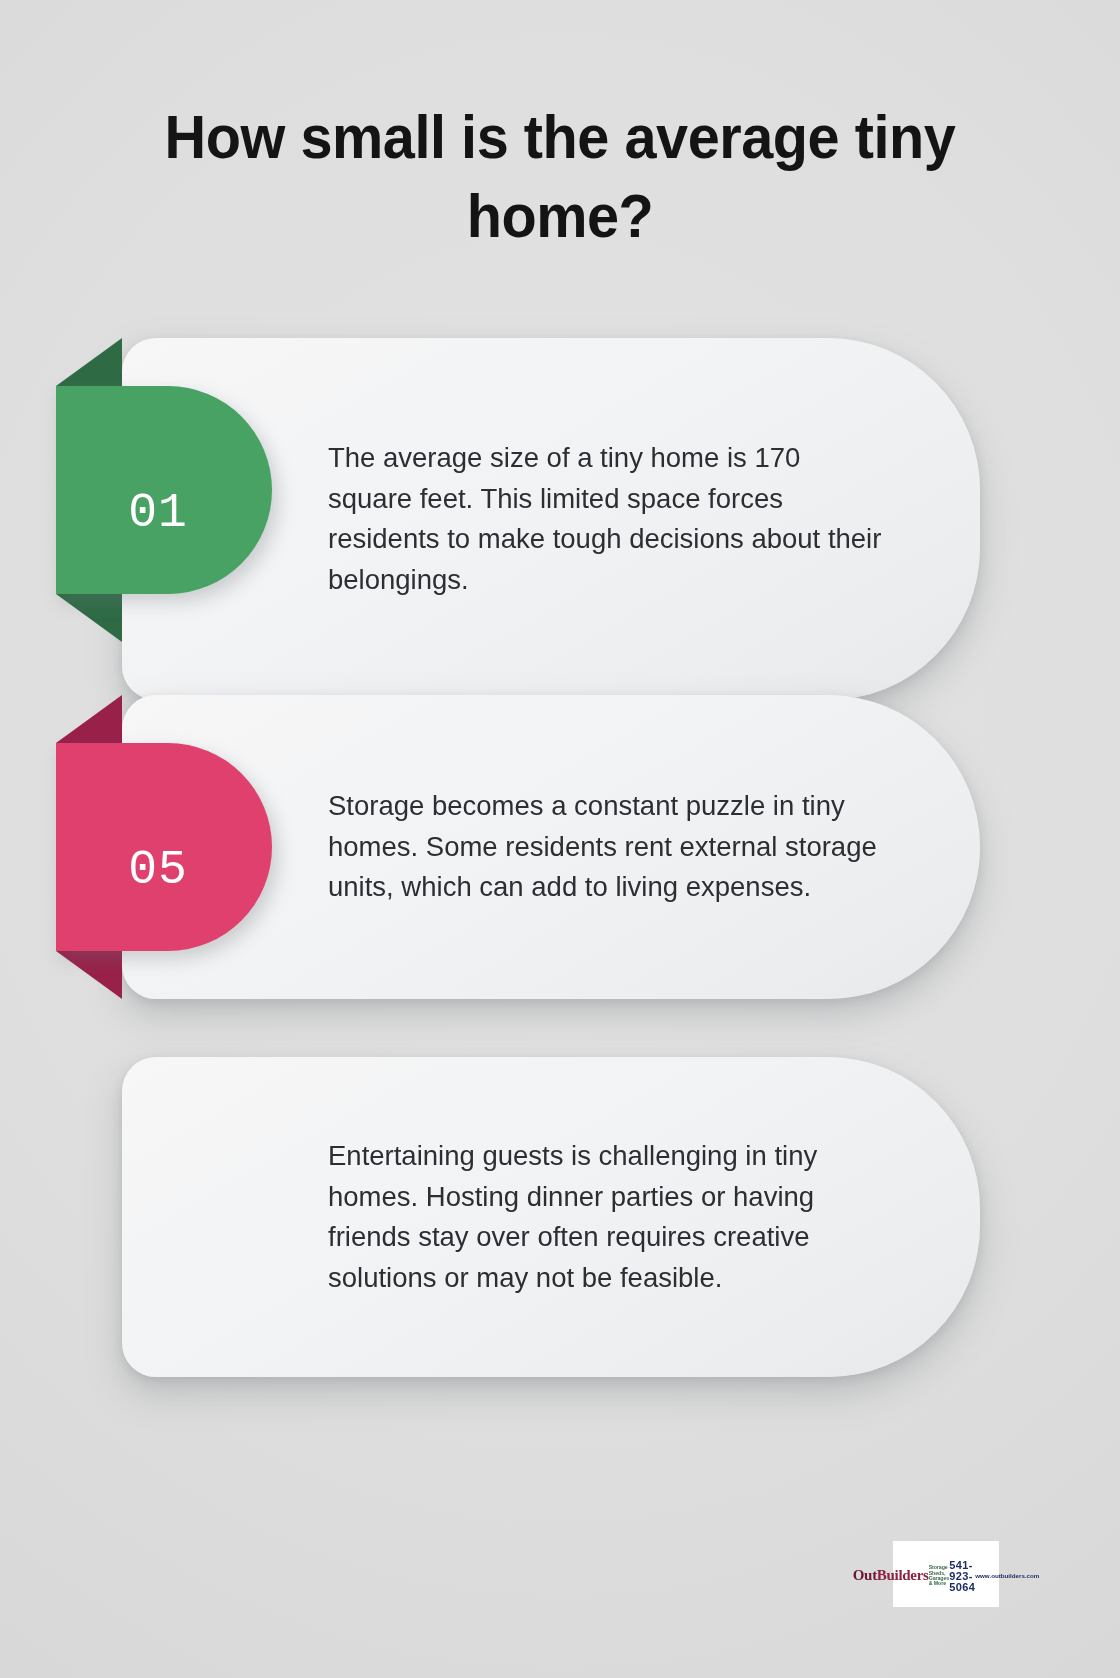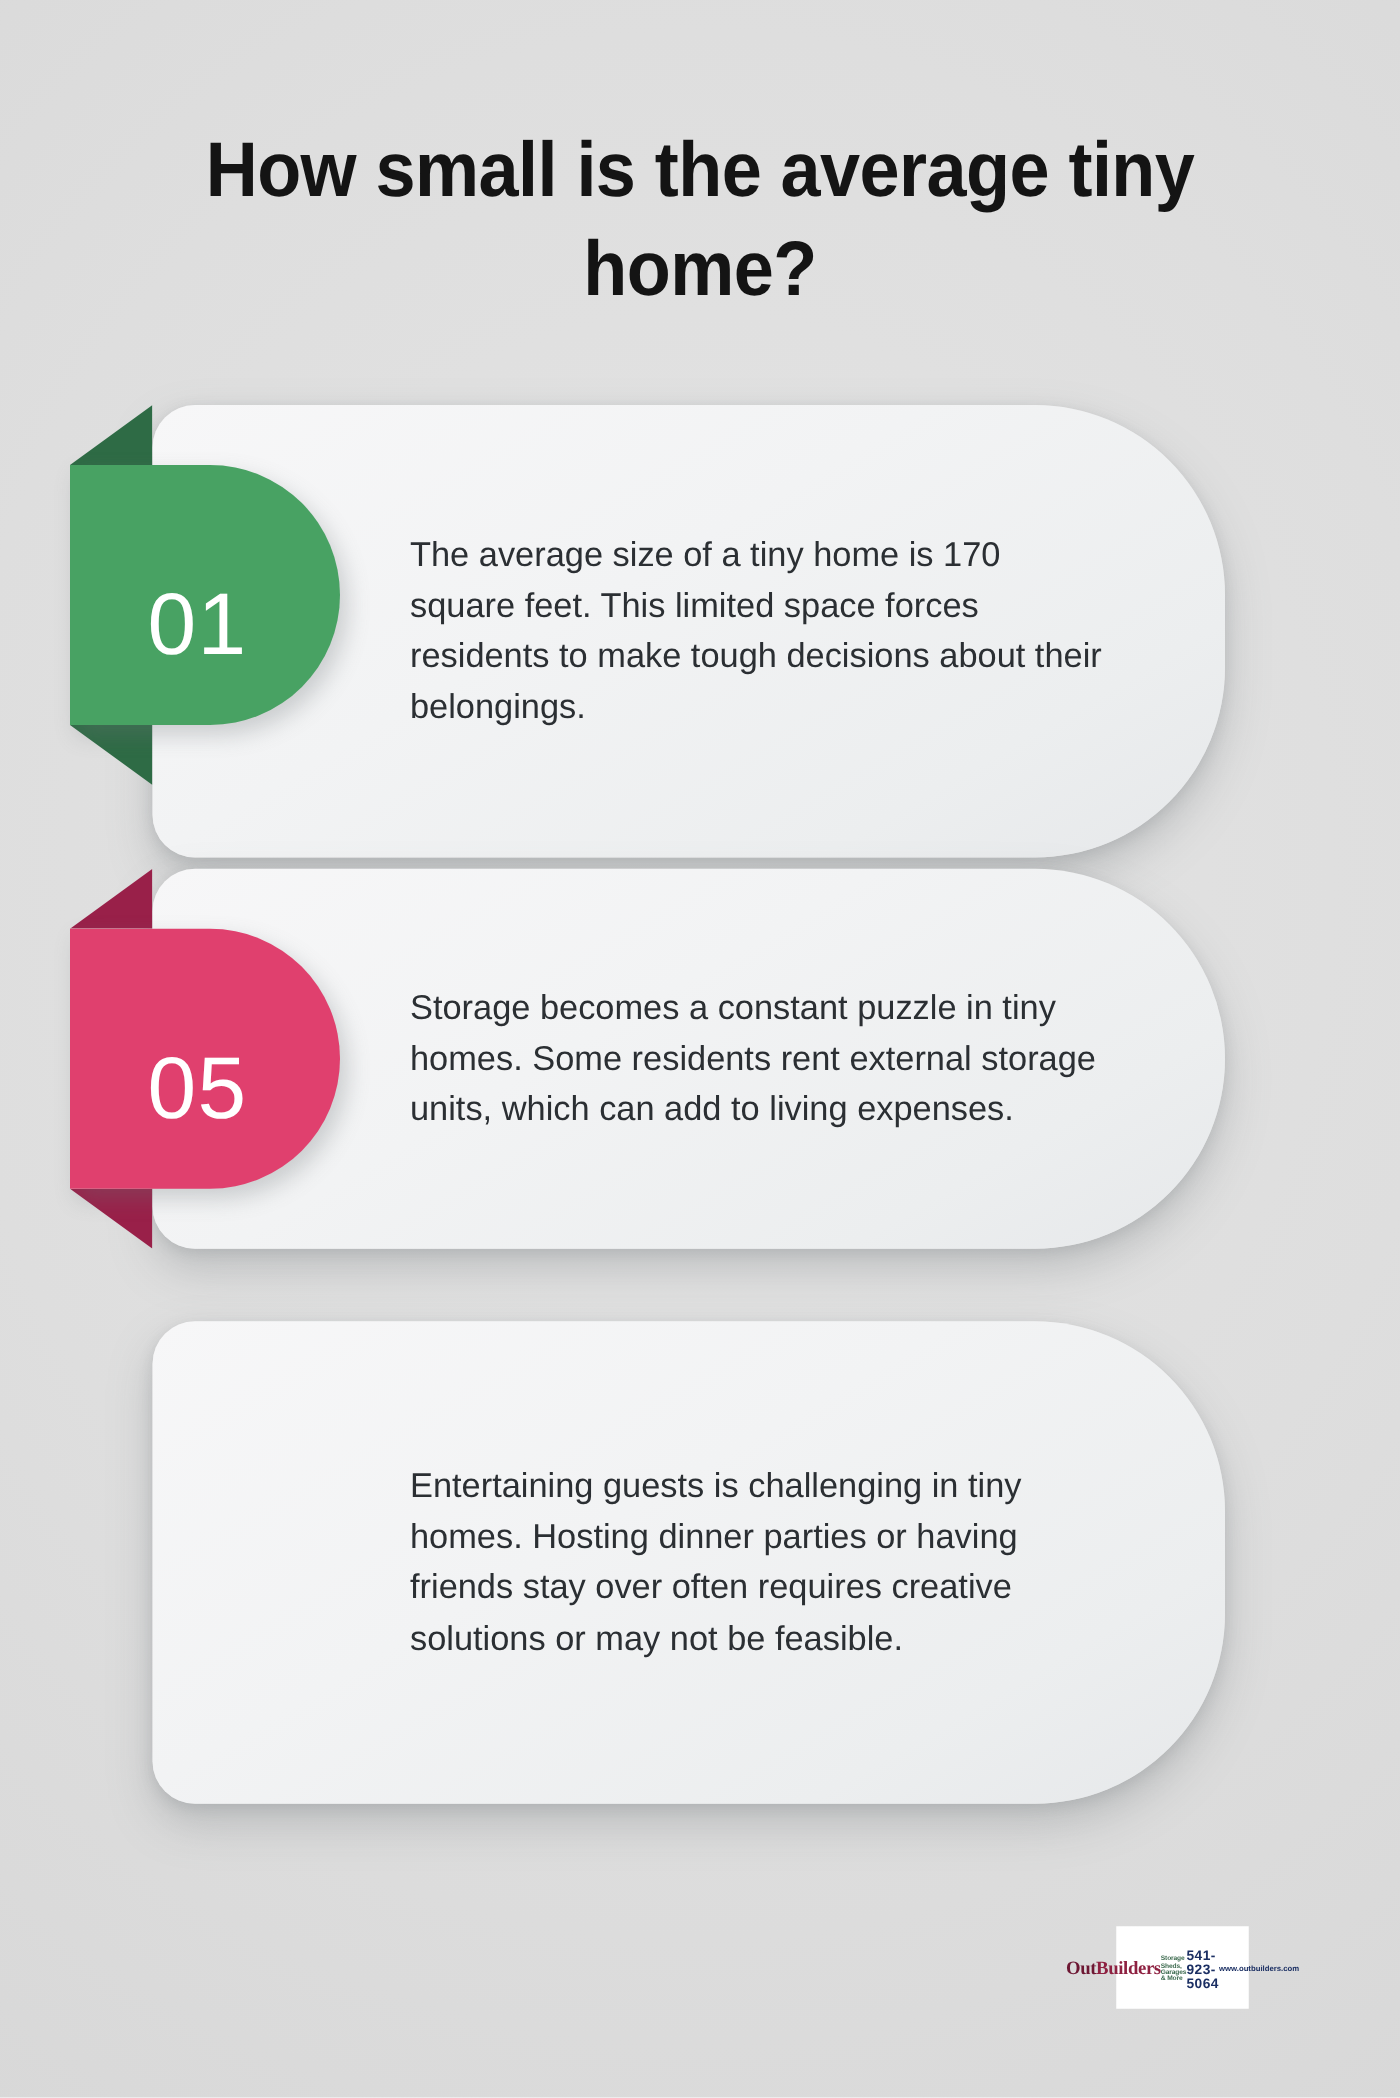--- a/index.html
+++ b/index.html
@@ -42,23 +42,23 @@
     width: 1120px;
     height: 1678px;
   }
 
   .card {
     position: absolute;
     left: 122px;
     width: 858px;
   }
 
-  .card-1 { top: 324px; height: 362px; }
+  .card-1 { top: 338px; height: 362px; }
   .card-2 { top: 695px; height: 304px; }
-  .card-3 { top: 1057px; height: 386px; }
+  .card-3 { top: 1057px; height: 320px; }
 
   
   .panel {
     position: absolute;
     left: 0;
     top: 0;
     width: 858px;
     height: 100%;
     background: linear-gradient(150deg, #f7f7f8 0%, #f2f3f4 42%, #eceeef 78%, #e6e8ea 100%);
     border-radius: 34px 152px 152px 34px;
@@ -84,23 +84,23 @@
     width: 216px;
     height: 208px;
     border-radius: 0 104px 104px 0;
     display: flex;
     align-items: center;
     justify-content: center;
     box-shadow: 6px 8px 18px rgba(110,115,120,0.30);
   }
 
   .ribbon-num {
-    font-family: Liberation Sans, sans-serif;
+    font-family: Liberation Mono, monospace;
     font-weight: 300;
-    font-size: 70px;
+    font-size: 48px;
     color: #ffffff;
     letter-spacing: 1px;
     position: relative;
     left: -6px;
     margin-top: 46px;
   }
 
   
   .fold {
     position: absolute;

